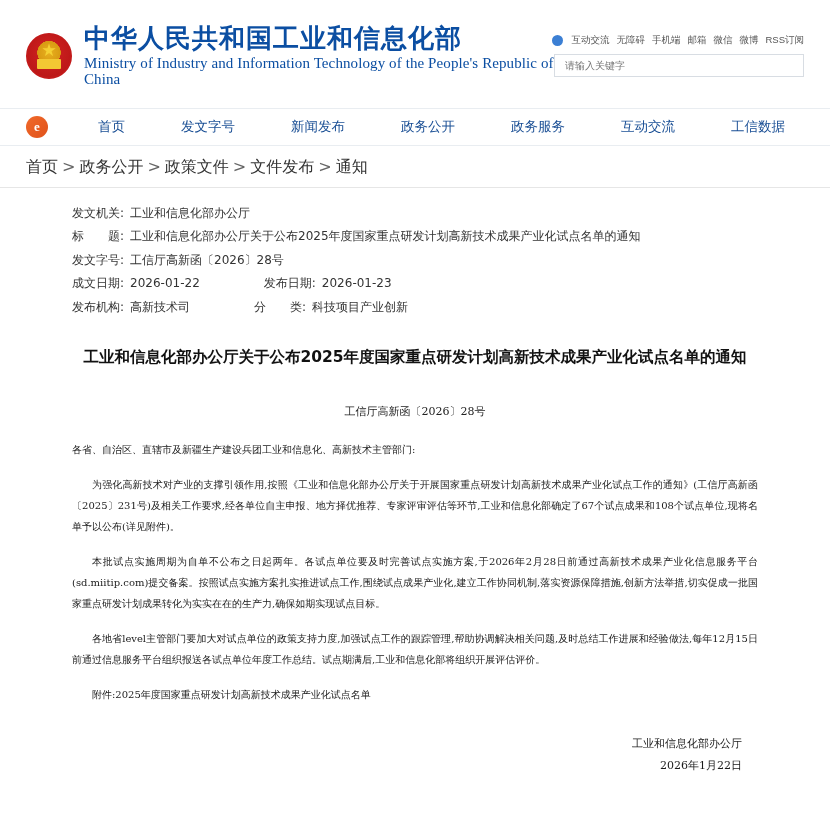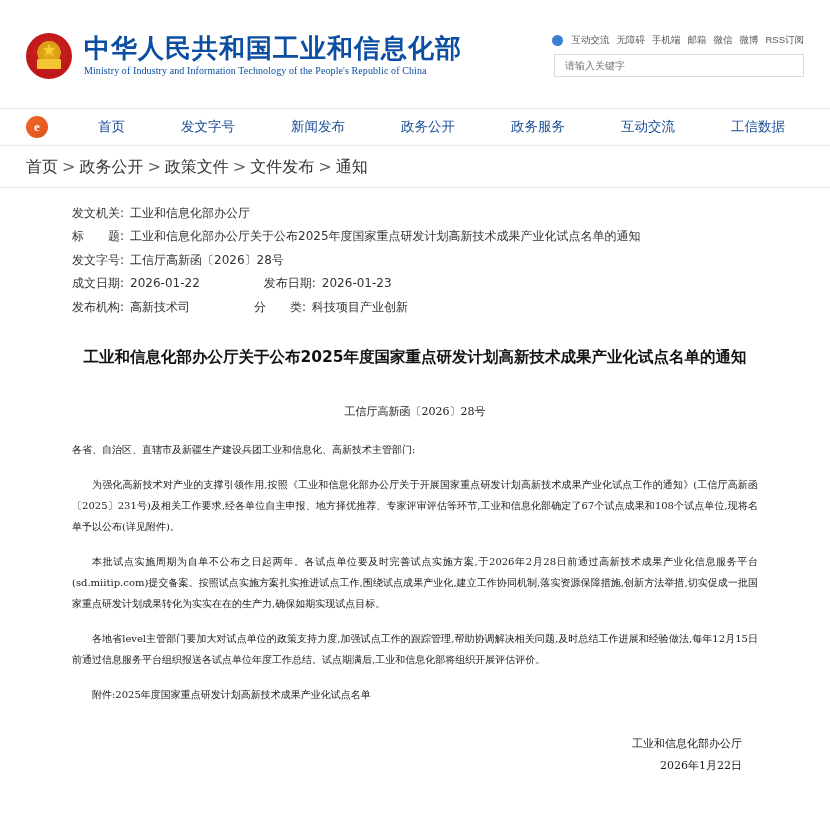--- a/index.html
+++ b/index.html
@@ -60,21 +60,21 @@
   .brand-text { line-height: 1.05; }
   .brand-cn {
     font-family: "DejaVu Sans", "Liberation Sans", sans-serif;
     font-size: 26px;
     font-weight: bold;
     color: #0b4ea2;
     letter-spacing: 1px;
   }
   .brand-en {
     font-family: "Liberation Serif", serif;
-    font-size: 10px;
+    font-size: 15px;
     color: #0b4ea2;
     margin-top: 4px;
     letter-spacing: .1px;
   }
 
   .header-right {
     margin-left: auto;
     width: 250px;
     margin-top: 2px;
   }

